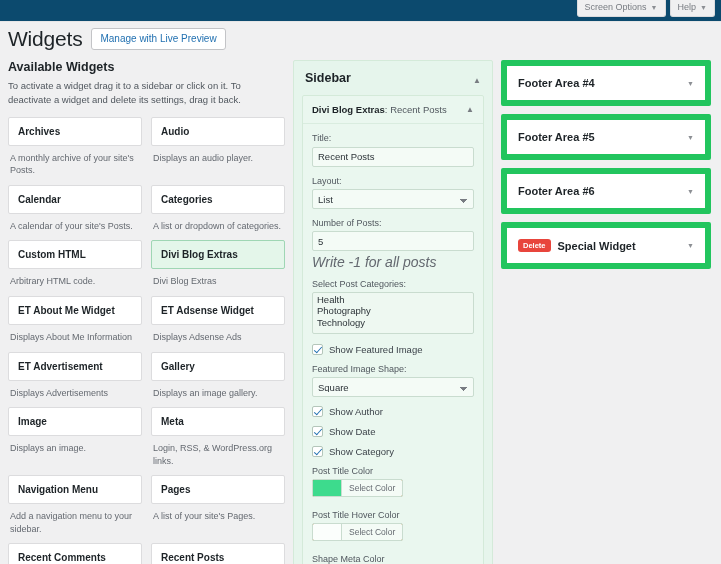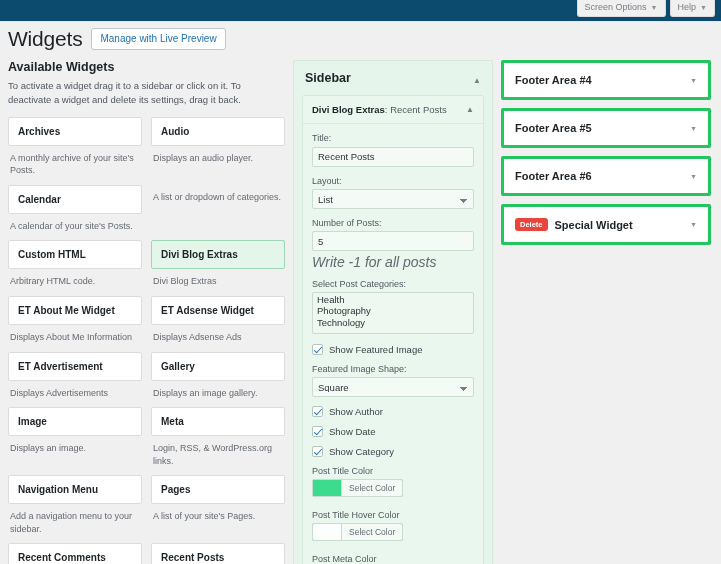--- a/index.html
+++ b/index.html
@@ -233,21 +233,21 @@
     border-left: 1px solid #c9dccf;
     background: #f4fbf6;
     white-space: nowrap;
     display: flex; align-items: center;
   }
 
   
   .footer-col { margin-top: 9px; display: flex; flex-direction: column; gap: 8px; }
   .footer-box {
     background: #fff;
-    border: 3px solid #22c55e;
+    border: 6px solid #22c55e;
     border-radius: 2px;
     display: flex; align-items: center; justify-content: space-between;
     padding: 11px 11px;
     cursor: pointer;
   }
   .footer-left { display: flex; align-items: center; gap: 7px; }
   .footer-name { font-size: 11px; font-weight: bold; color: #1d2327; }
   .delete-badge {
     background: #e8453c;
     color: #fff;
@@ -292,20 +292,21 @@
         </div>
         <div class="widget-cell">
           <div class="widget-box">Audio</div>
           <div class="widget-note">Displays an audio player.</div>
         </div>
         <div class="widget-cell">
           <div class="widget-box">Calendar</div>
           <div class="widget-note">A calendar of your site's Posts.</div>
         </div>
         <div class="widget-cell">
+          <div class="widget-box">Categories</div>
           <div class="widget-note">A list or dropdown of categories.</div>
         </div>
         <div class="widget-cell">
           <div class="widget-box">Custom HTML</div>
           <div class="widget-note">Arbitrary HTML code.</div>
         </div>
         <div class="widget-cell">
           <div class="widget-box highlight">Divi Blog Extras</div>
           <div class="widget-note">Divi Blog Extras</div>
         </div>
@@ -418,21 +419,21 @@
 
           <div id="color-groups">
               <div class="color-group"><div class="color-lbl">Post Title Color</div><div class="color-ctl">
                   <div class="swatch filled" style="background: rgb(61, 219, 141);"></div>
                   <div class="sel-color-txt">Select Color</div>
                 </div></div>
               <div class="color-group"><div class="color-lbl">Post Title Hover Color</div><div class="color-ctl">
                   <div class="swatch"></div>
                   <div class="sel-color-txt">Select Color</div>
                 </div></div>
-              <div class="color-group"><div class="color-lbl">Post Meta Color</div><div class="color-ctl">
+              <div class="color-group"><div class="color-lbl">Shape Meta Color</div><div class="color-ctl">
                   <div class="swatch"></div>
                   <div class="sel-color-txt">Select Color</div>
                 </div></div>
             </div>
 
         </div>
       </div>
     </div>
   </div>
 

